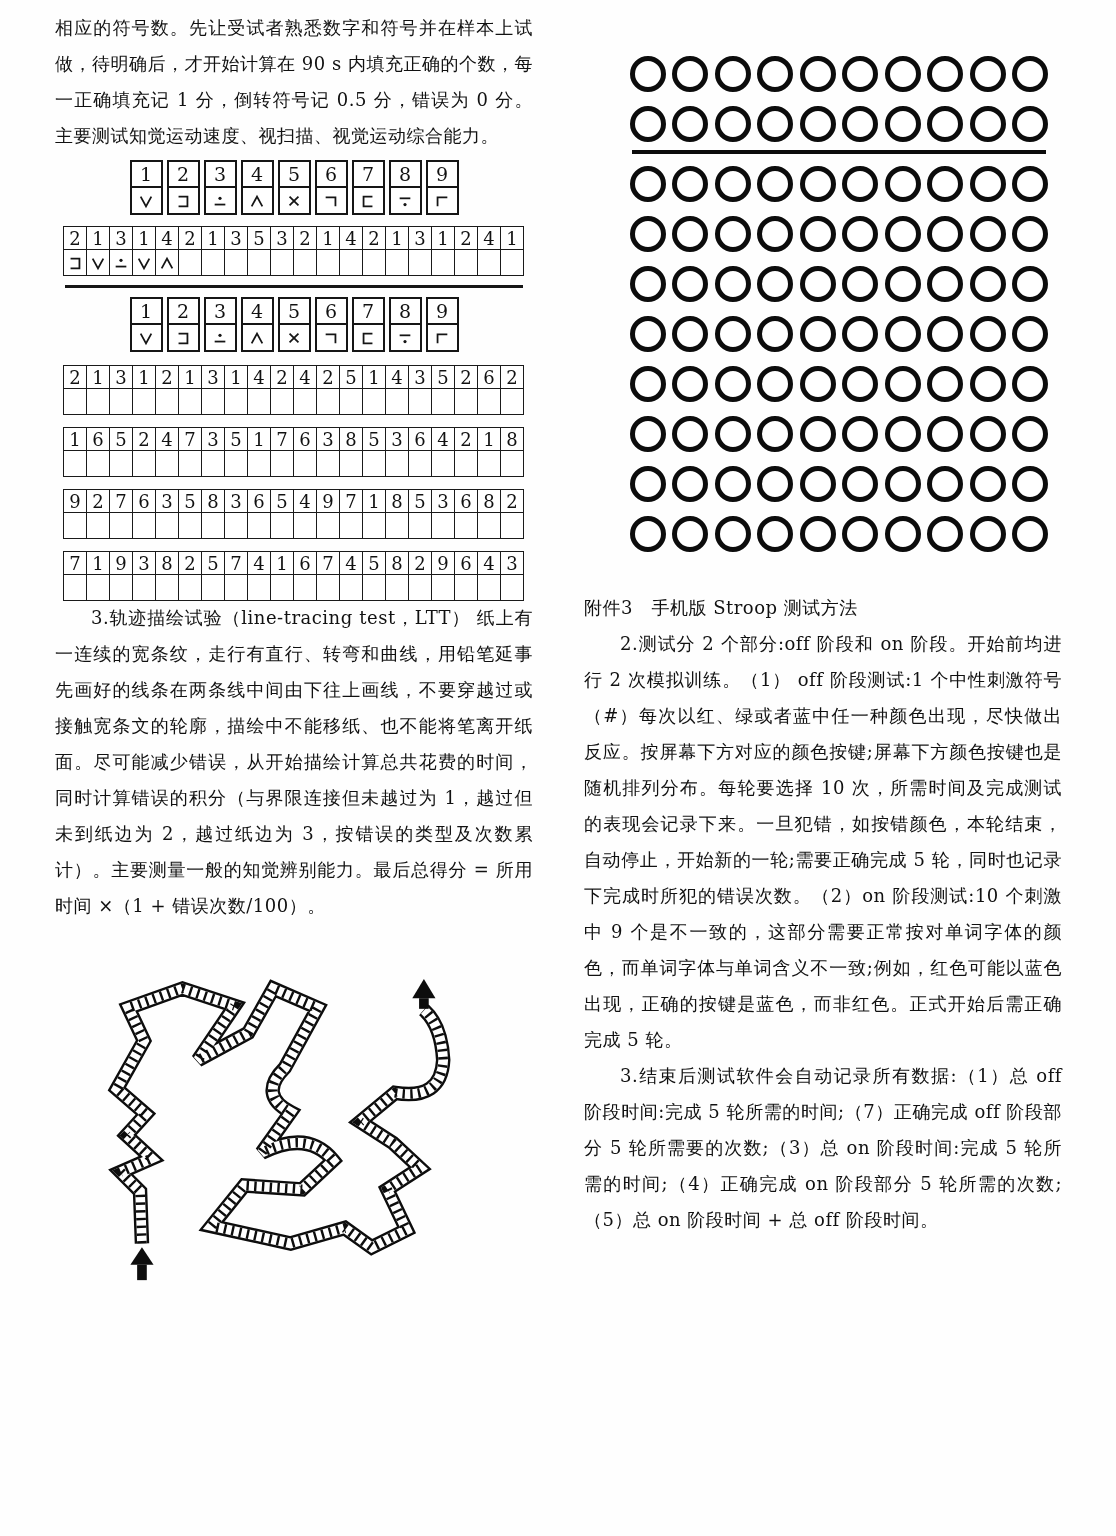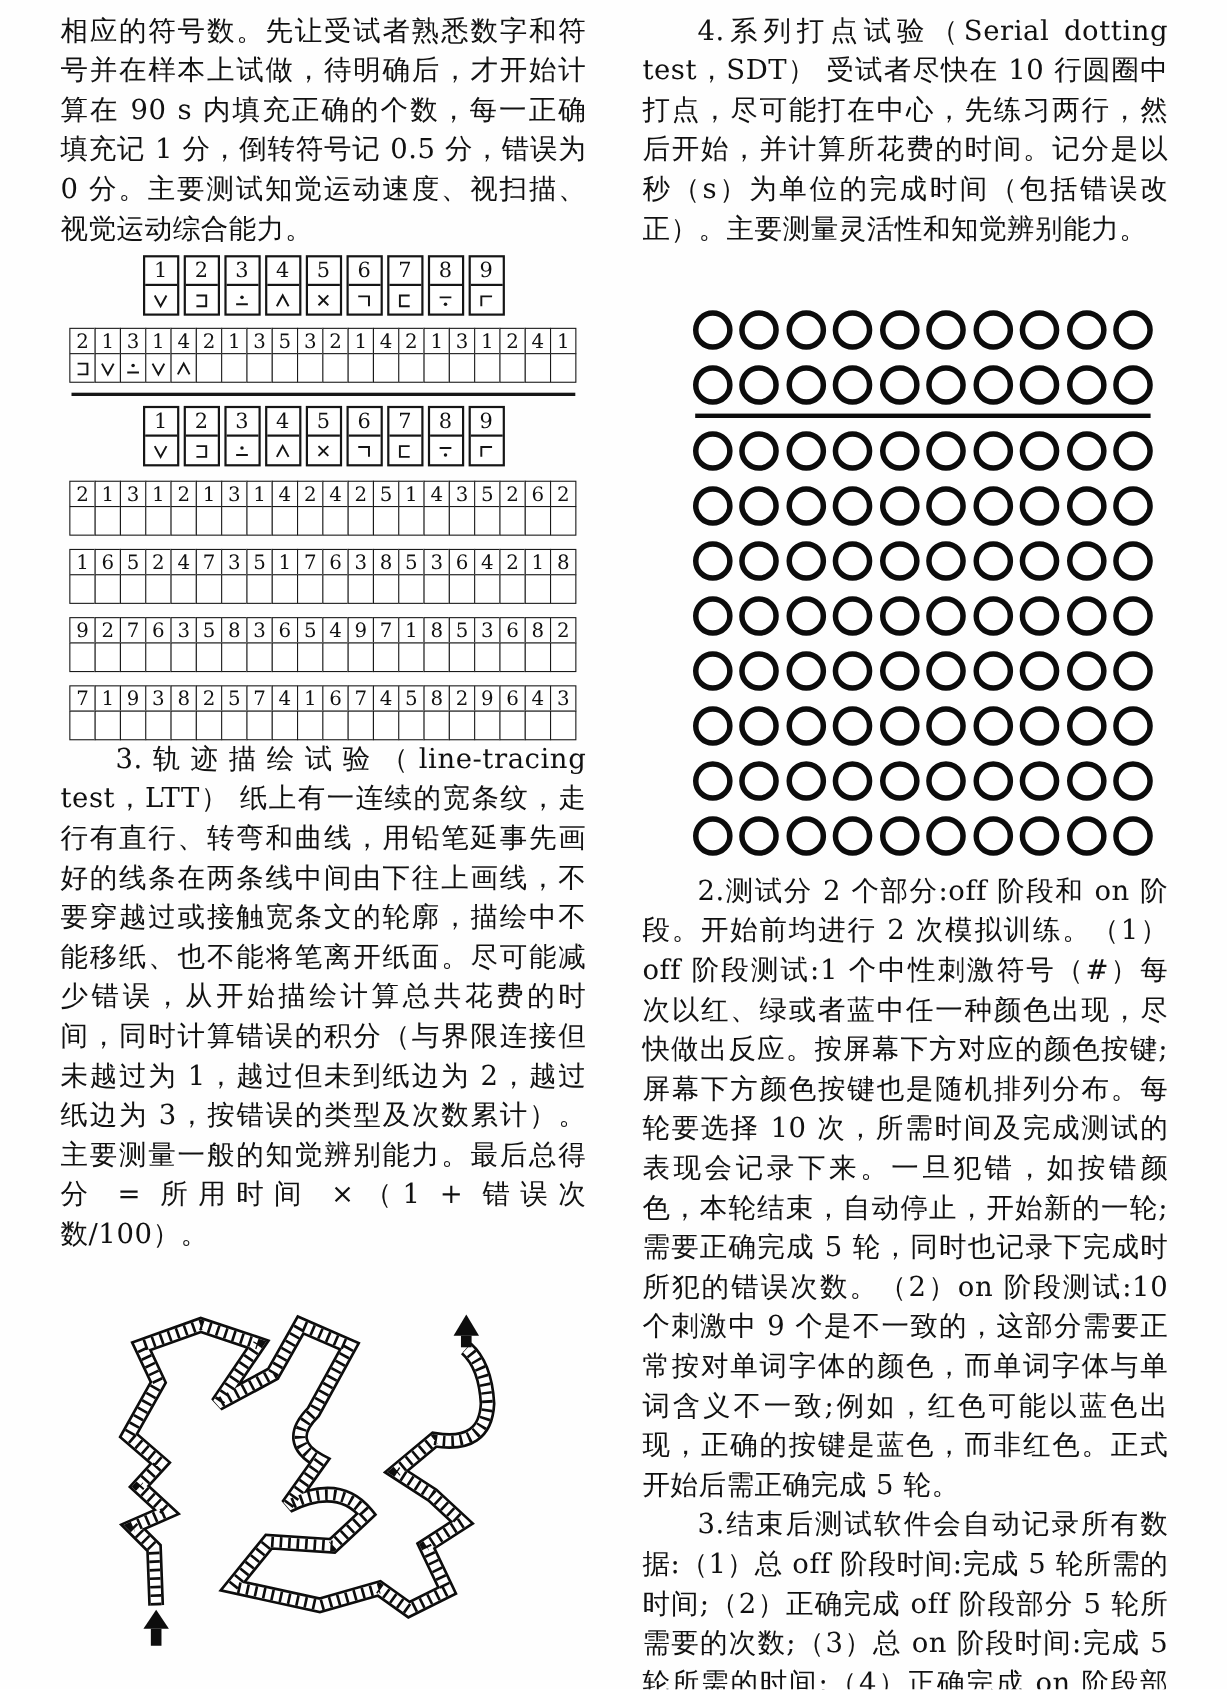--- a/index.html
+++ b/index.html
@@ -5,21 +5,21 @@
   html,body{margin:0;padding:0;background:#ffffff;}
   .page{
     position:relative;width:1116px;height:1536px;background:#fefefe;
     color:#111;font-family:"DejaVu Serif","Liberation Serif",serif;
     overflow:hidden;
   }
   .col{position:absolute;top:0;width:478px;}
   .col-left{left:55px;}
   .col-right{left:584px;}
   .para{
-    font-size:25px;line-height:36px;text-align:justify;text-justify:inter-character;
+    font-size:18px;line-height:36px;text-align:justify;text-justify:inter-character;
     letter-spacing:0.5px;margin:0;
   }
   .indent{text-indent:2em;}
   .para-top{margin-top:10px;}
 
   
   .dsst{margin-top:6px;}
   .key-row{display:flex;justify-content:center;gap:4px;}
   .key-cell{width:29px;border:2px solid #151515;background:#fff;}
   .key-digit{height:24px;line-height:24px;text-align:center;font-size:19px;
@@ -522,21 +522,20 @@
           <rect x="37" y="328" width="10" height="16"></rect>
           <polygon points="322,52 346,52 334,32"></polygon>
           <rect x="329" y="52" width="10" height="11"></rect>
         </g>
       </svg>
     </div>
   </div>
 
   <div class="col col-right">
 
-    <p class="para para-top indent">4.系列打点试验（Serial dotting test，SDT） 受试者尽快在 10 行圆圈中打点，尽可能打在中心，先练习两行，然后开始，并计算所花费的时间。记分是以秒（s）为单位的完成时间（包括错误改正）。主要测量灵活性和知觉辨别能力。</p>
 
     <div class="sdt">
         <div class="sdt-row">
           <span class="sdt-circle"></span>
           <span class="sdt-circle"></span>
           <span class="sdt-circle"></span>
           <span class="sdt-circle"></span>
           <span class="sdt-circle"></span>
           <span class="sdt-circle"></span>
           <span class="sdt-circle"></span>
@@ -648,20 +647,21 @@
           <span class="sdt-circle"></span>
           <span class="sdt-circle"></span>
           <span class="sdt-circle"></span>
           <span class="sdt-circle"></span>
           <span class="sdt-circle"></span>
           <span class="sdt-circle"></span>
           <span class="sdt-circle"></span>
         </div>
       </div>
 
+    <p class="para attach-heading">附件3　手机版 Stroop 测试方法</p>
 
 
     <p class="para indent">2.测试分 2 个部分:off 阶段和 on 阶段。开始前均进行 2 次模拟训练。（1） off 阶段测试:1 个中性刺激符号（#）每次以红、绿或者蓝中任一种颜色出现，尽快做出反应。按屏幕下方对应的颜色按键;屏幕下方颜色按键也是随机排列分布。每轮要选择 10 次，所需时间及完成测试的表现会记录下来。一旦犯错，如按错颜色，本轮结束，自动停止，开始新的一轮;需要正确完成 5 轮，同时也记录下完成时所犯的错误次数。（2）on 阶段测试:10 个刺激中 9 个是不一致的，这部分需要正常按对单词字体的颜色，而单词字体与单词含义不一致;例如，红色可能以蓝色出现，正确的按键是蓝色，而非红色。正式开始后需正确完成 5 轮。</p>
 
-    <p class="para indent">3.结束后测试软件会自动记录所有数据:（1）总 off 阶段时间:完成 5 轮所需的时间;（2）正确完成 off 阶段部分 5 轮所需要的次数;（3）总 on 阶段时间:完成 5 轮所需的时间;（4）正确完成 on 阶段部分 5 轮所需的次数;（5）总 on 阶段时间 + 总 off 阶段时间。</p>
+    <p class="para indent">3.结束后测试软件会自动记录所有数据:（1）总 off 阶段时间:完成 5 轮所需的时间;（7）正确完成 off 阶段部分 5 轮所需要的次数;（3）总 on 阶段时间:完成 5 轮所需的时间;（4）正确完成 on 阶段部分 5 轮所需的次数;（5）总 on 阶段时间 + 总 off 阶段时间。</p>
   </div>
 
 </div>
 
 </body></html>

